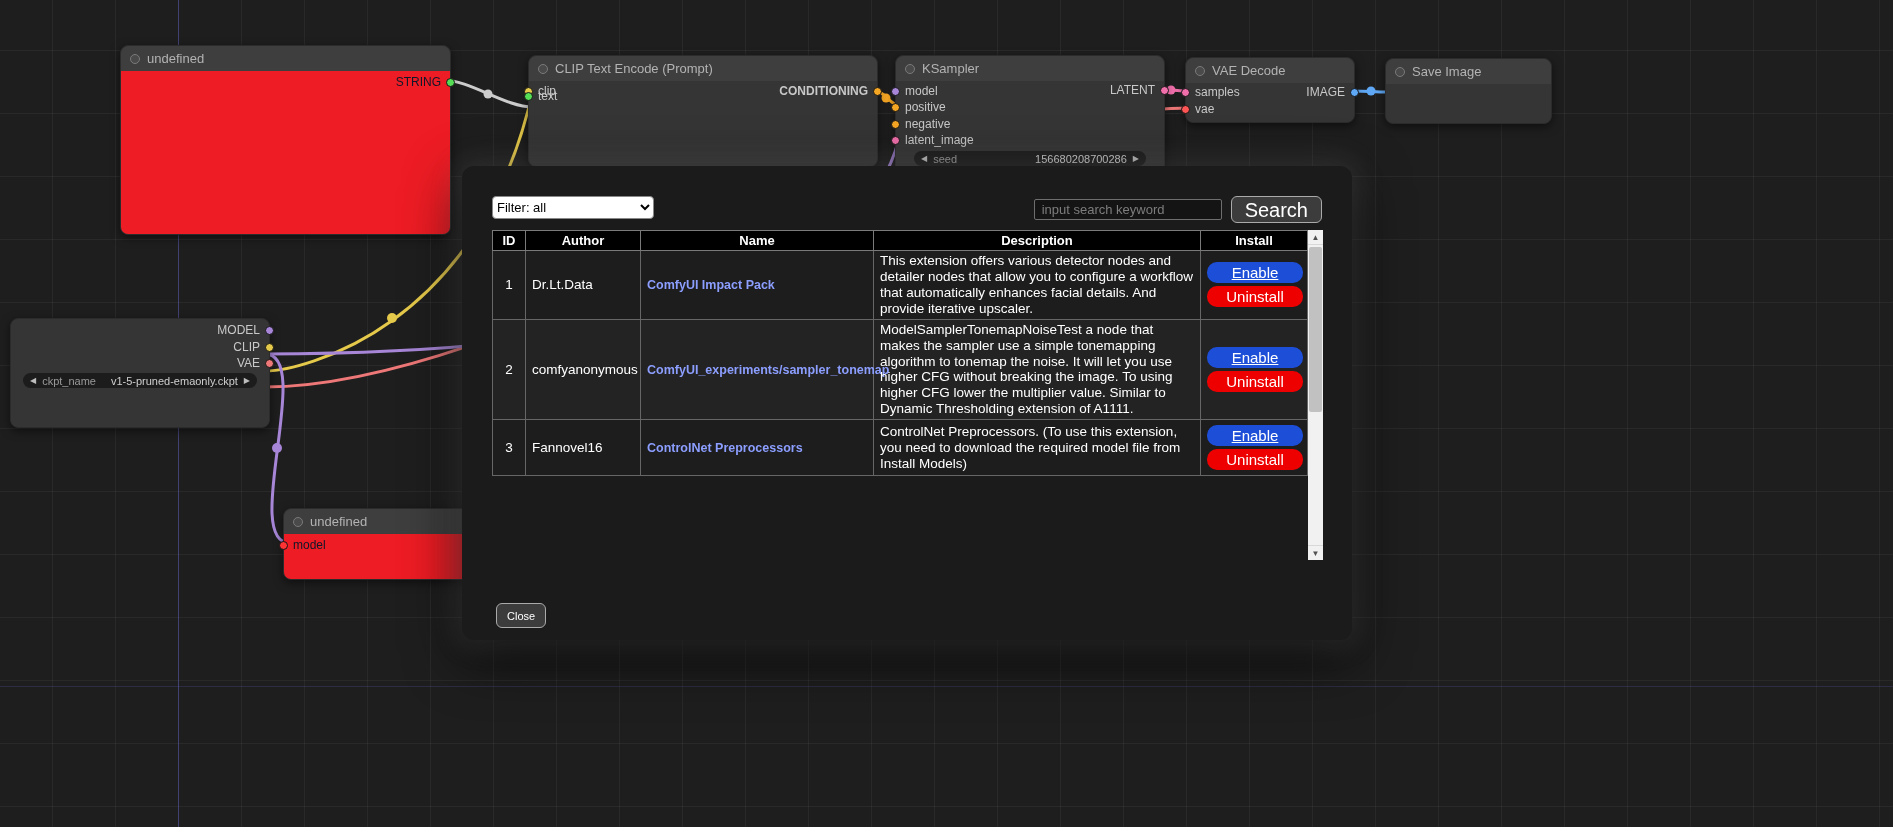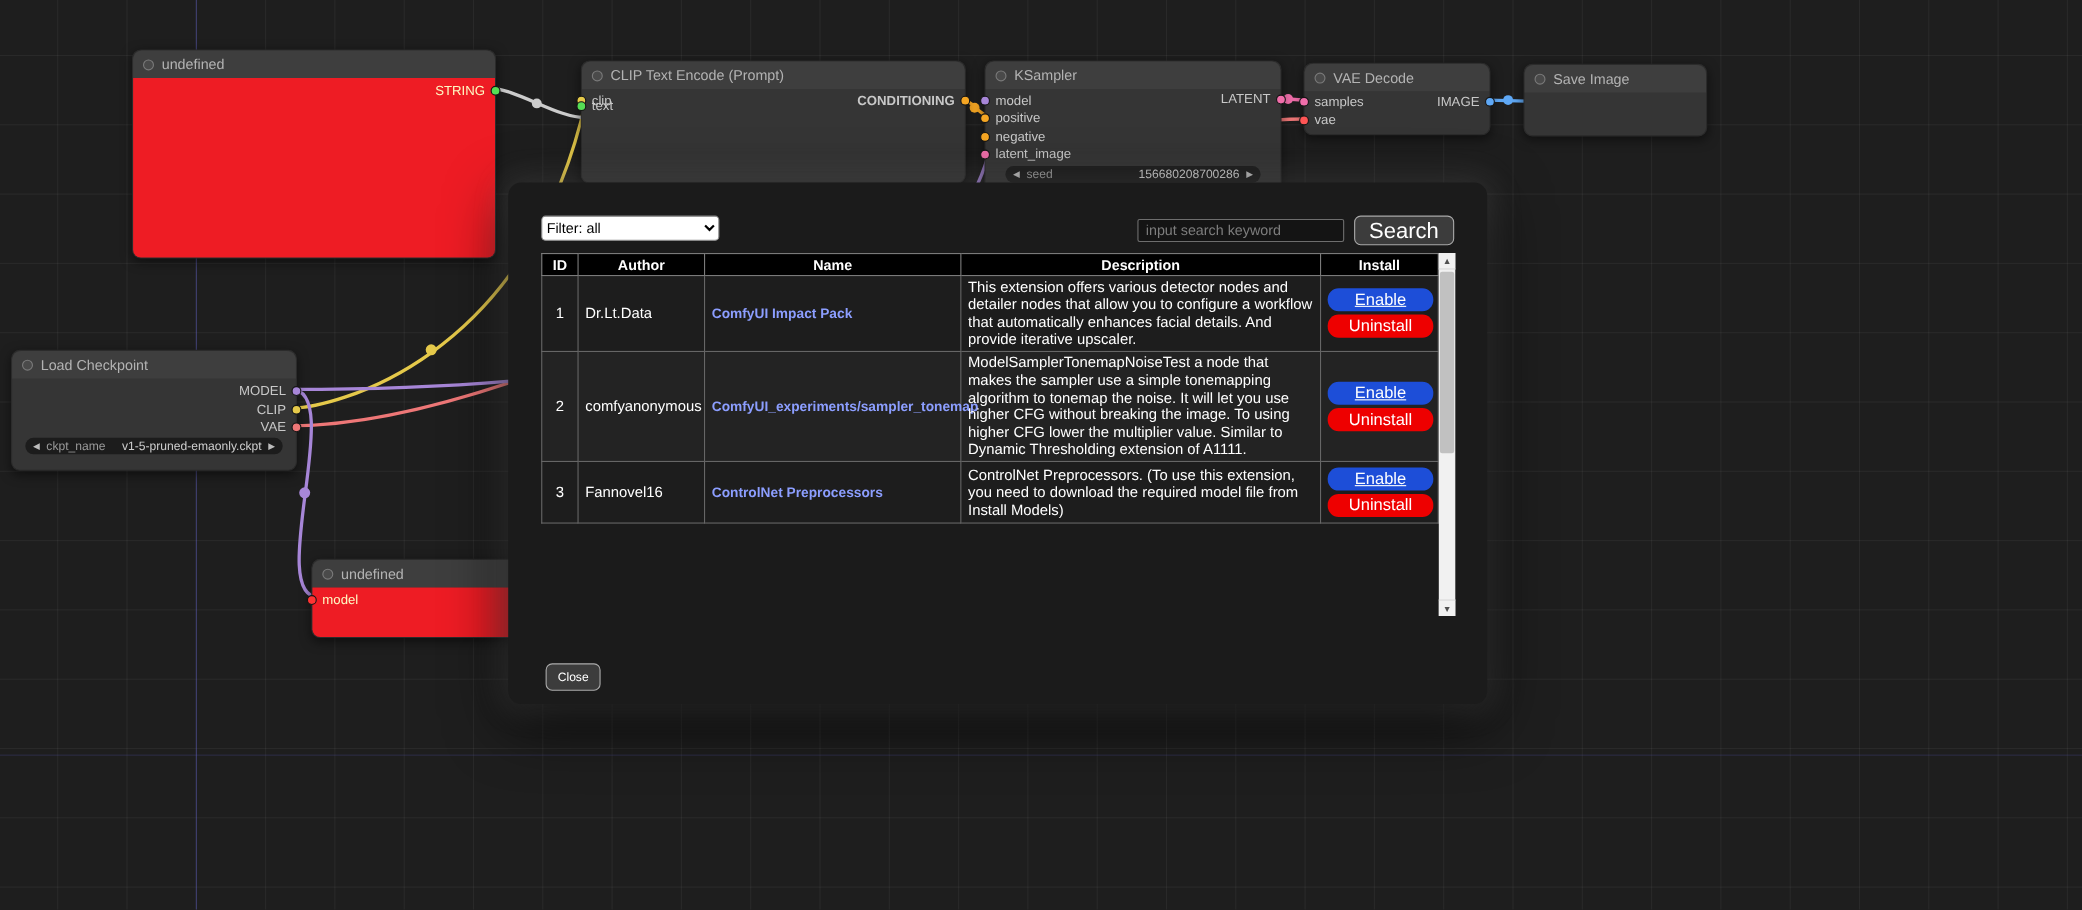--- a/index.html
+++ b/index.html
@@ -30,21 +30,21 @@
     height:25px; background:#3e3e3e; border-radius:8px 8px 0 0;
     display:flex; align-items:center; gap:7px; padding:0 9px;
   }
   .node-title { color:#b3b3b3; font-size:13px; white-space:nowrap; }
   .node-dot { width:10px; height:10px; border-radius:50%; background:#4a4a4a; border:1px solid #7a7a7a; flex:none; }
   .node-body { position:relative; height:calc(100% - 25px); }
   .node.red .node-body { background:#ee1c24; border-radius:0 0 7px 7px; }
   .slot { position:absolute; display:flex; align-items:center; gap:5px; height:14px; font-size:12px; color:#c8c8c8; white-space:nowrap; }
   .slot.in { left:-5px; }
   .slot.out { right:-5px; flex-direction:row-reverse; }
-  .node.red .slot { color:#fef9c3;text-align:center; }
+  .node.red .slot { color:#0f172a;text-align:center; }
   .pin { width:9px; height:9px; border-radius:50%; border:1px solid #151515; flex:none; }
   .widget {
     position:absolute; height:15px; background:#1c1c1c; border-radius:8px;
     display:flex; align-items:center; gap:6px; padding:0 7px;
     font-size:11px; color:#9a9a9a;
   }
   .widget .arrow { color:#bdbdbd; font-size:8px; line-height:1; }
   .widget .wname { color:#9a9a9a; }
   .widget .wval { margin-left:auto; color:#cfcfcf; }
 
@@ -235,24 +235,20 @@
 </div>
 
 <div class="node" style="left:1385px; top:58px; width:167px; height:66px;">
   <div class="node-header">
     <span class="node-dot"></span>
     <span class="node-title">Save Image</span>
   </div>
 </div>
 
 <div class="node" style="left:10px; top:318px; width:260px; height:110px;">
-  <div class="node-header">
-    <span class="node-dot"></span>
-    <span class="node-title">Load Checkpoint</span>
-  </div>
   <div class="node-body">
     <div class="slot out" style="top:4px;">
       <span class="pin" style="background:#a786d8;"></span>
       <span>MODEL</span>
     </div>
     <div class="slot out" style="top:21px;">
       <span class="pin" style="background:#e5c94a;"></span>
       <span>CLIP</span>
     </div>
     <div class="slot out" style="top:37px;">

